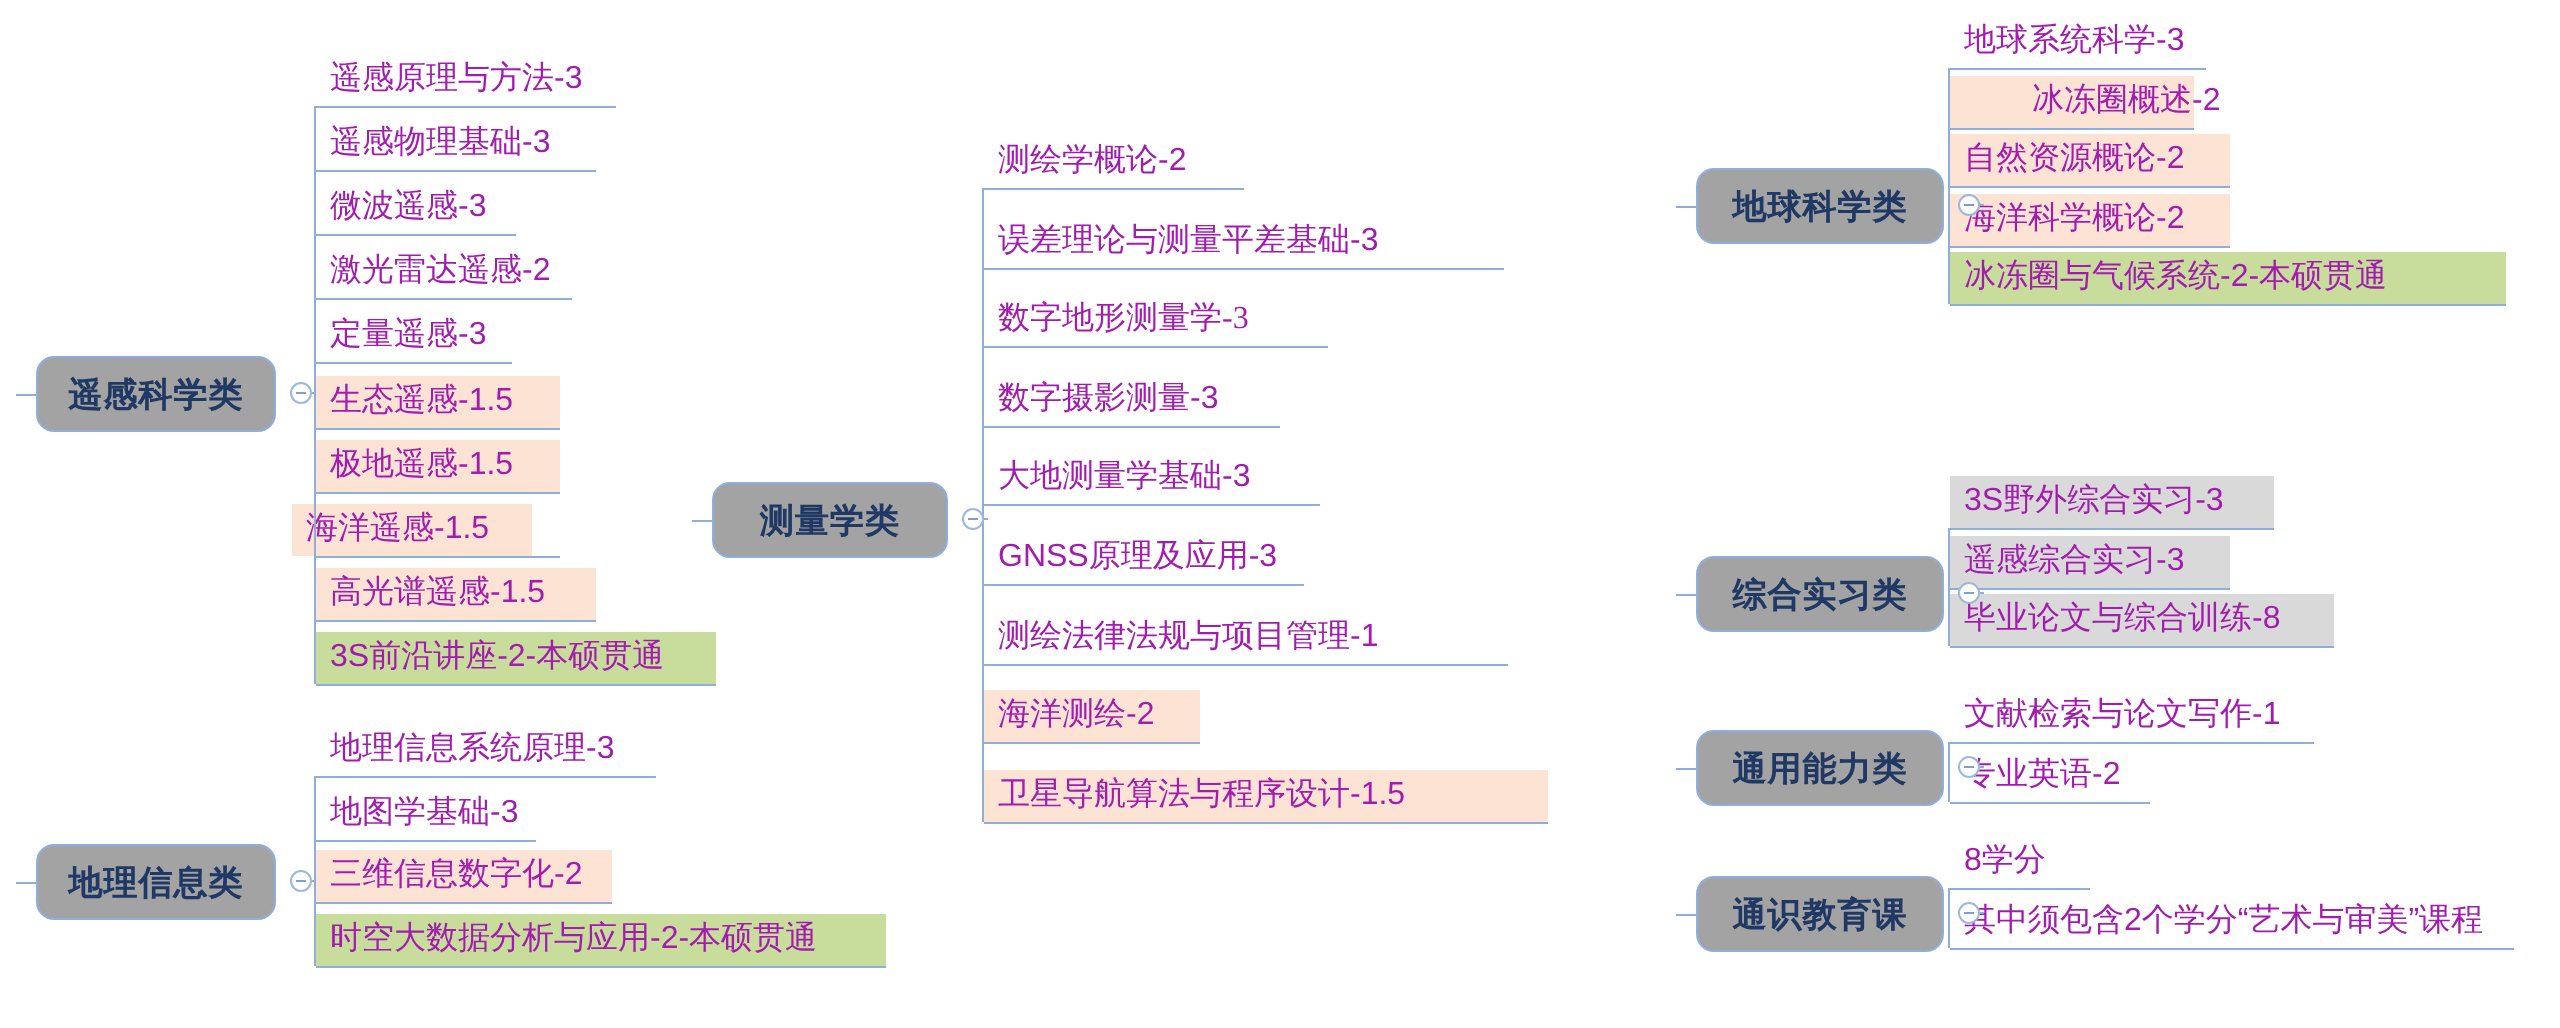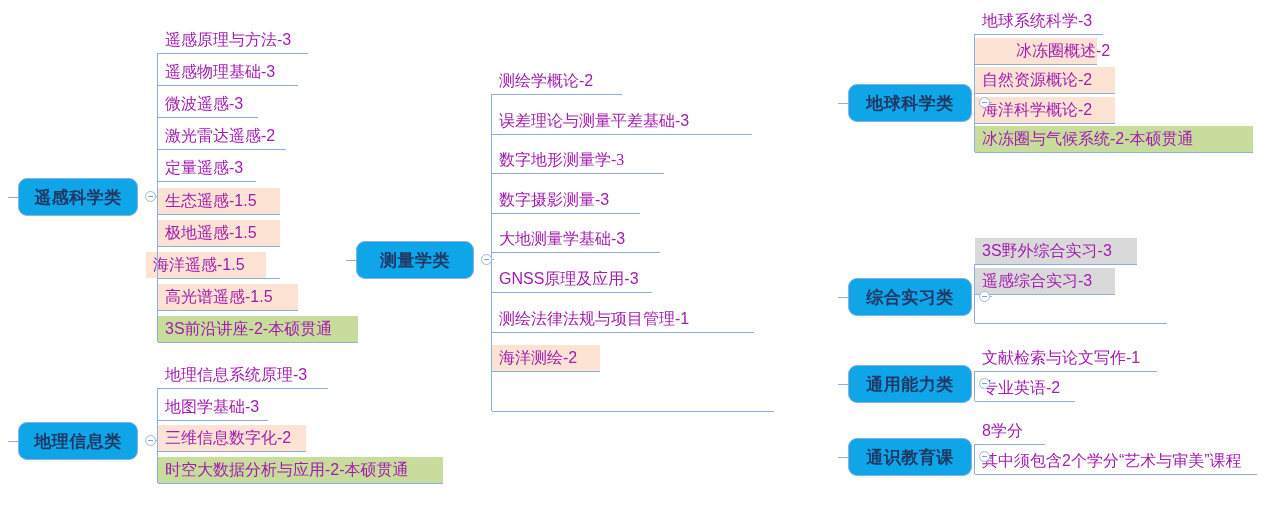--- a/index.html
+++ b/index.html
@@ -10,21 +10,21 @@
     overflow:hidden;
     position:relative;
     color:#1a1a1a;
   }
   #map{position:absolute;inset:0;}
 
   
   .root-node{
     position:absolute;
     box-sizing:border-box;
-    background:#0ea5e9;
+    background:#a3a3a3;
     border:1px solid #8FAEDC;
     border-radius:9px;
     color:#1F3864;
     font-weight:bold;
     font-size:17px;
     letter-spacing:.5px;
     display:flex;align-items:center;justify-content:center;
     height:38px;
     white-space:nowrap;
   }
@@ -125,20 +125,21 @@
     <div class="leaf plain" style="left: 492px; top: 186.8px; width: 148px;">数字摄影测量-3</div>
     <div class="underline" style="left: 492px; top: 212.8px; width: 148px;"></div>
     <div class="leaf plain" style="left: 492px; top: 226.4px; width: 168px;">大地测量学基础-3</div>
     <div class="underline" style="left: 492px; top: 252.4px; width: 168px;"></div>
     <div class="leaf plain" style="left: 492px; top: 266px; width: 160px;">GNSS原理及应用-3</div>
     <div class="underline" style="left: 492px; top: 292px; width: 160px;"></div>
     <div class="leaf plain" style="left: 492px; top: 305.6px; width: 262px;">测绘法律法规与项目管理-1</div>
     <div class="underline" style="left: 492px; top: 331.6px; width: 262px;"></div>
     <div class="leaf hl-orange" style="left: 492px; top: 345.2px; width: 108px;">海洋测绘-2</div>
     <div class="underline" style="left: 492px; top: 371.2px; width: 108px;"></div>
+    <div class="leaf hl-orange" style="left: 492px; top: 384.8px; width: 282px;">卫星导航算法与程序设计-1.5</div>
     <div class="underline" style="left: 492px; top: 410.8px; width: 282px;"></div>
     <div class="spine" style="left: 491px; top: 94px; height: 316.8px;"></div>
     <div class="root-node" style="left: 356px; top: 241px; width: 118px;">测量学类</div>
     <div class="root-stub" style="left: 346px; top: 260px;"></div>
     <div class="toggle" style="left: 481px; top: 254px;"></div>
     <div class="toggle-link" style="left: 492px; top: 259px; width: 2px;"></div>
     <div class="leaf plain" style="left: 975px; top: 8px; width: 128px;">地球系统科学-3</div>
     <div class="underline" style="left: 975px; top: 34px; width: 128px;"></div>
     <div class="leaf hl-orange" style="left: 975px; top: 37.5px; width: 122px; padding-left: 41px;">冰冻圈概述-2</div>
     <div class="underline" style="left: 975px; top: 63.5px; width: 122px;"></div>
@@ -150,20 +151,21 @@
     <div class="underline" style="left: 975px; top: 152px; width: 278px;"></div>
     <div class="spine" style="left: 974px; top: 34px; height: 118px;"></div>
     <div class="root-node" style="left: 848px; top: 84px; width: 124px;">地球科学类</div>
     <div class="root-stub" style="left: 838px; top: 103px;"></div>
     <div class="toggle" style="left: 979px; top: 97px;"></div>
     <div class="toggle-link" style="left: 990px; top: 102px; width: 2px;"></div>
     <div class="leaf hl-gray" style="left: 975px; top: 238px; width: 162px;">3S野外综合实习-3</div>
     <div class="underline" style="left: 975px; top: 264px; width: 162px;"></div>
     <div class="leaf hl-gray" style="left: 975px; top: 267.5px; width: 140px;">遥感综合实习-3</div>
     <div class="underline" style="left: 975px; top: 293.5px; width: 140px;"></div>
+    <div class="leaf hl-gray" style="left: 975px; top: 297px; width: 192px;">毕业论文与综合训练-8</div>
     <div class="underline" style="left: 975px; top: 323px; width: 192px;"></div>
     <div class="spine" style="left: 974px; top: 264px; height: 59px;"></div>
     <div class="root-node" style="left: 848px; top: 278px; width: 124px;">综合实习类</div>
     <div class="root-stub" style="left: 838px; top: 297px;"></div>
     <div class="toggle" style="left: 979px; top: 291px;"></div>
     <div class="toggle-link" style="left: 990px; top: 296px; width: 2px;"></div>
     <div class="leaf plain" style="left: 975px; top: 345px; width: 182px;">文献检索与论文写作-1</div>
     <div class="underline" style="left: 975px; top: 371px; width: 182px;"></div>
     <div class="leaf plain" style="left: 975px; top: 374.5px; width: 100px;">专业英语-2</div>
     <div class="underline" style="left: 975px; top: 400.5px; width: 100px;"></div>

